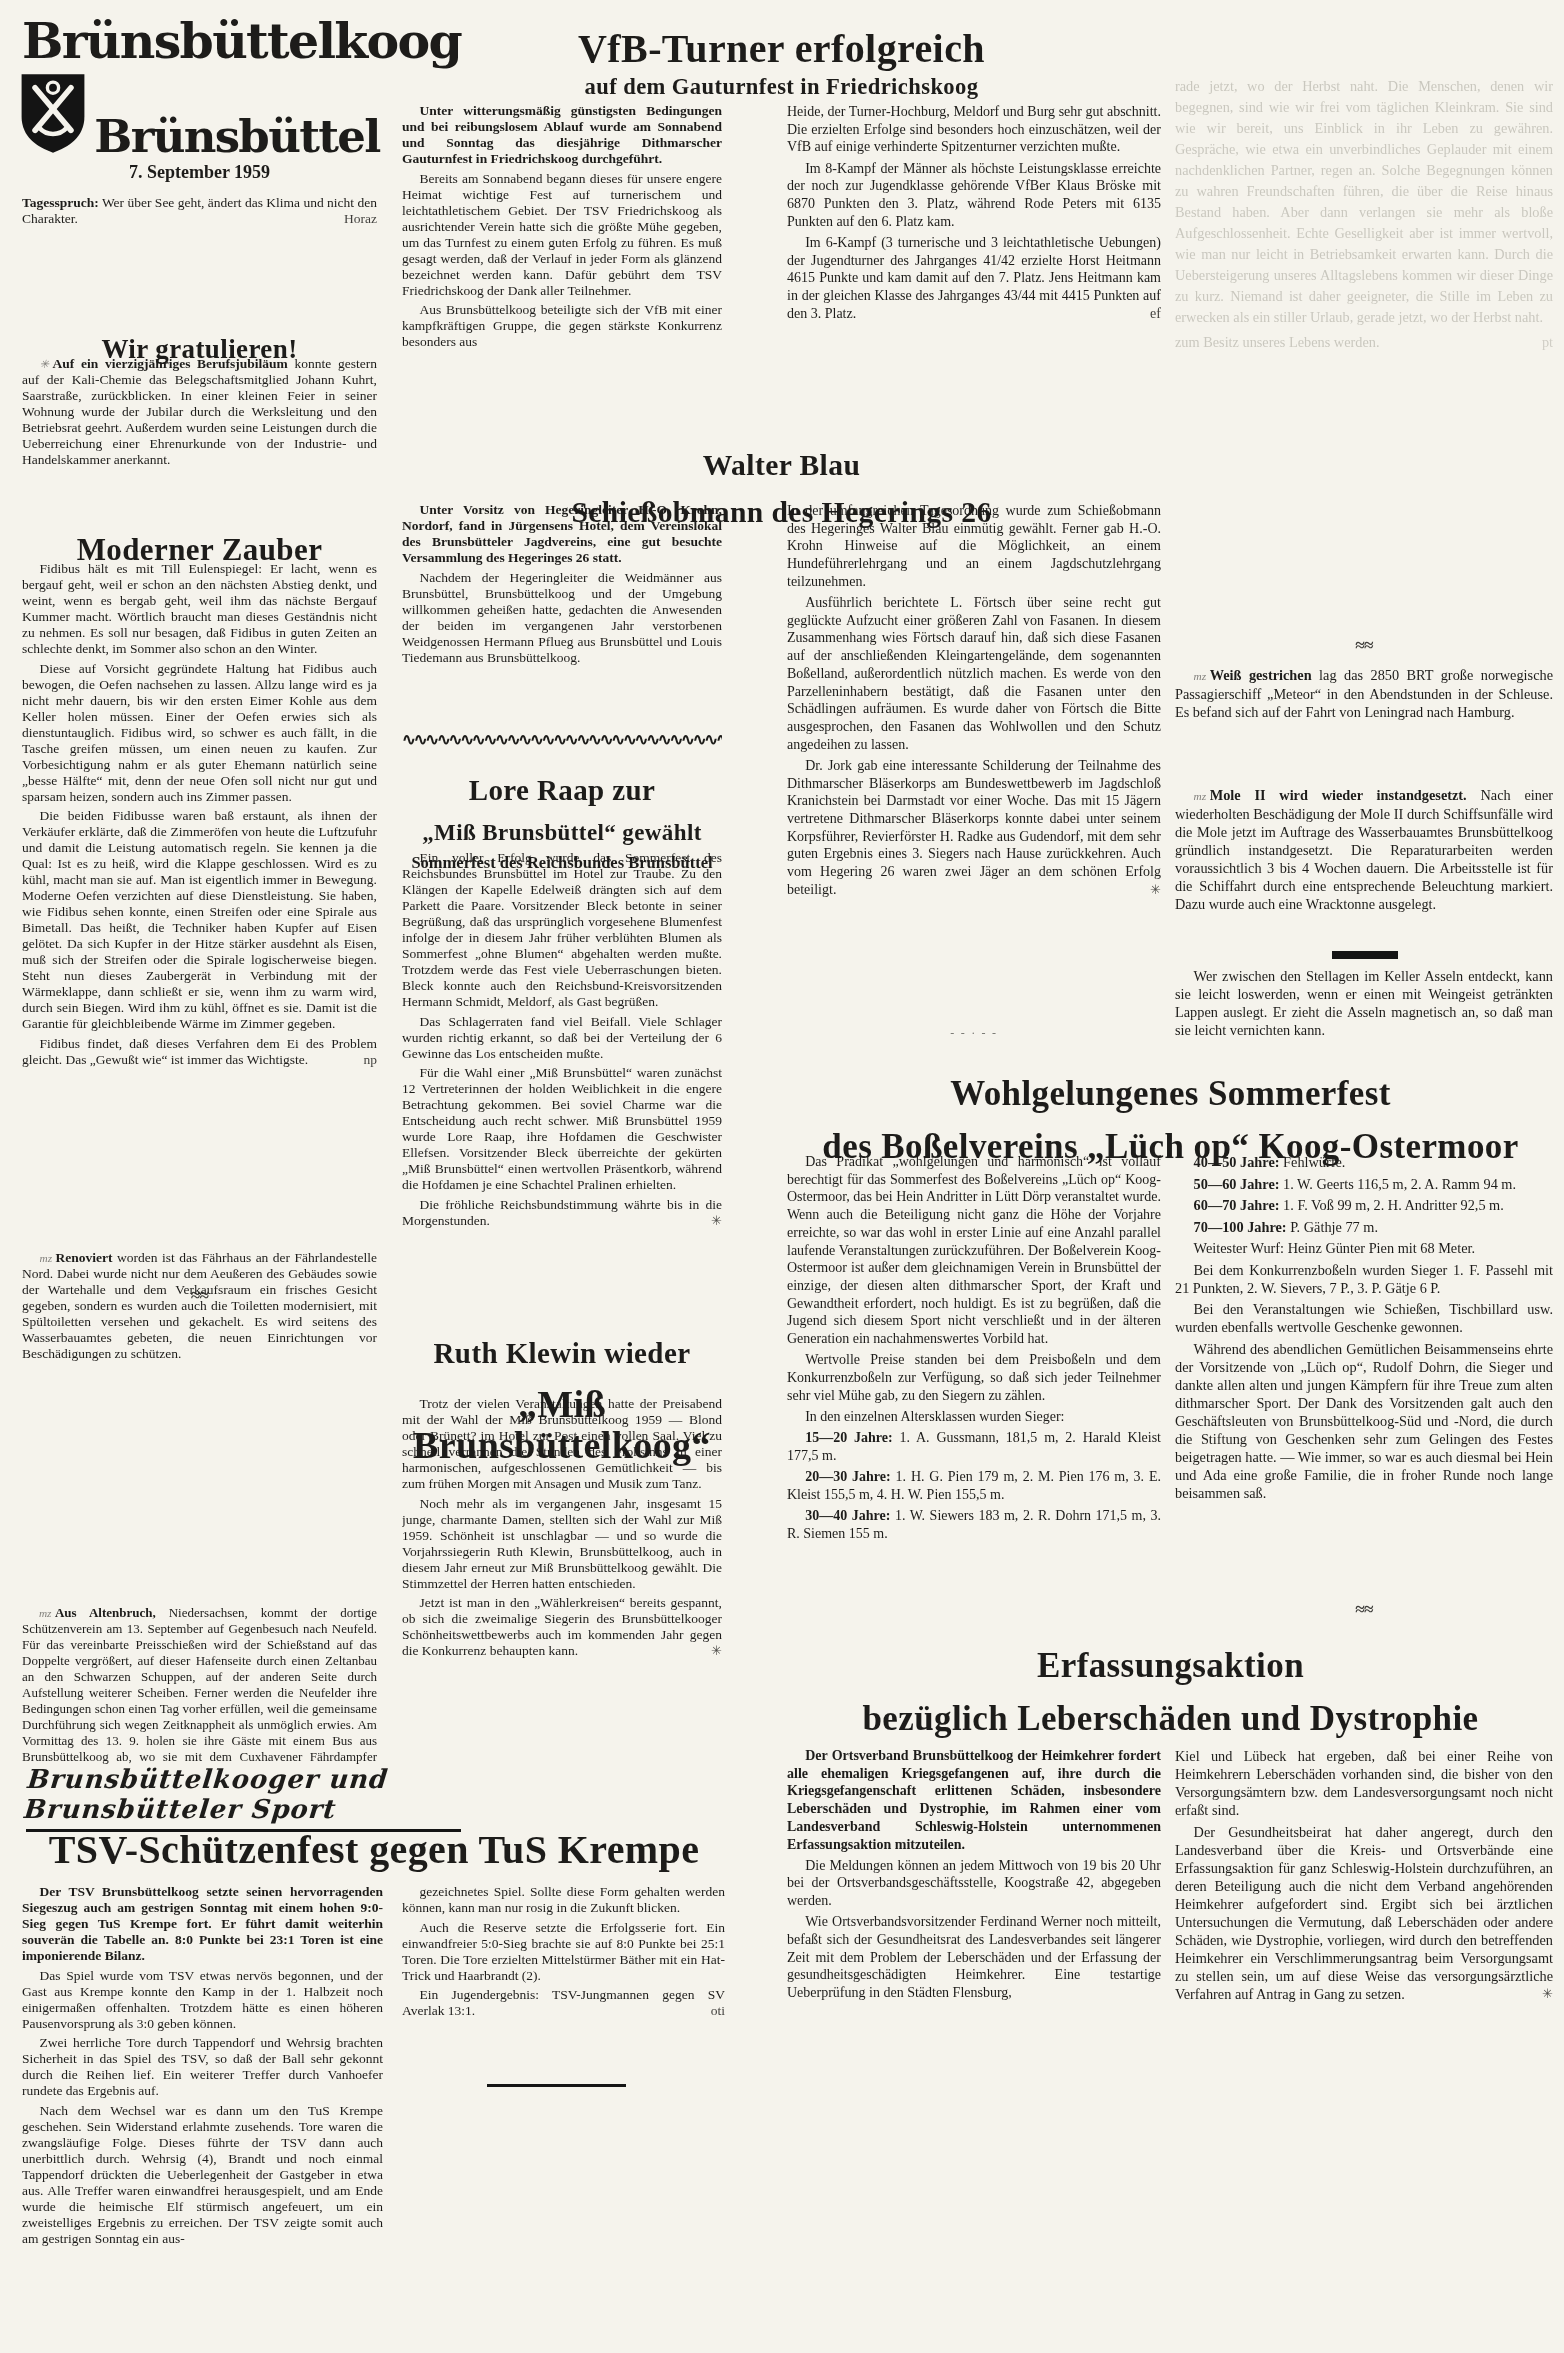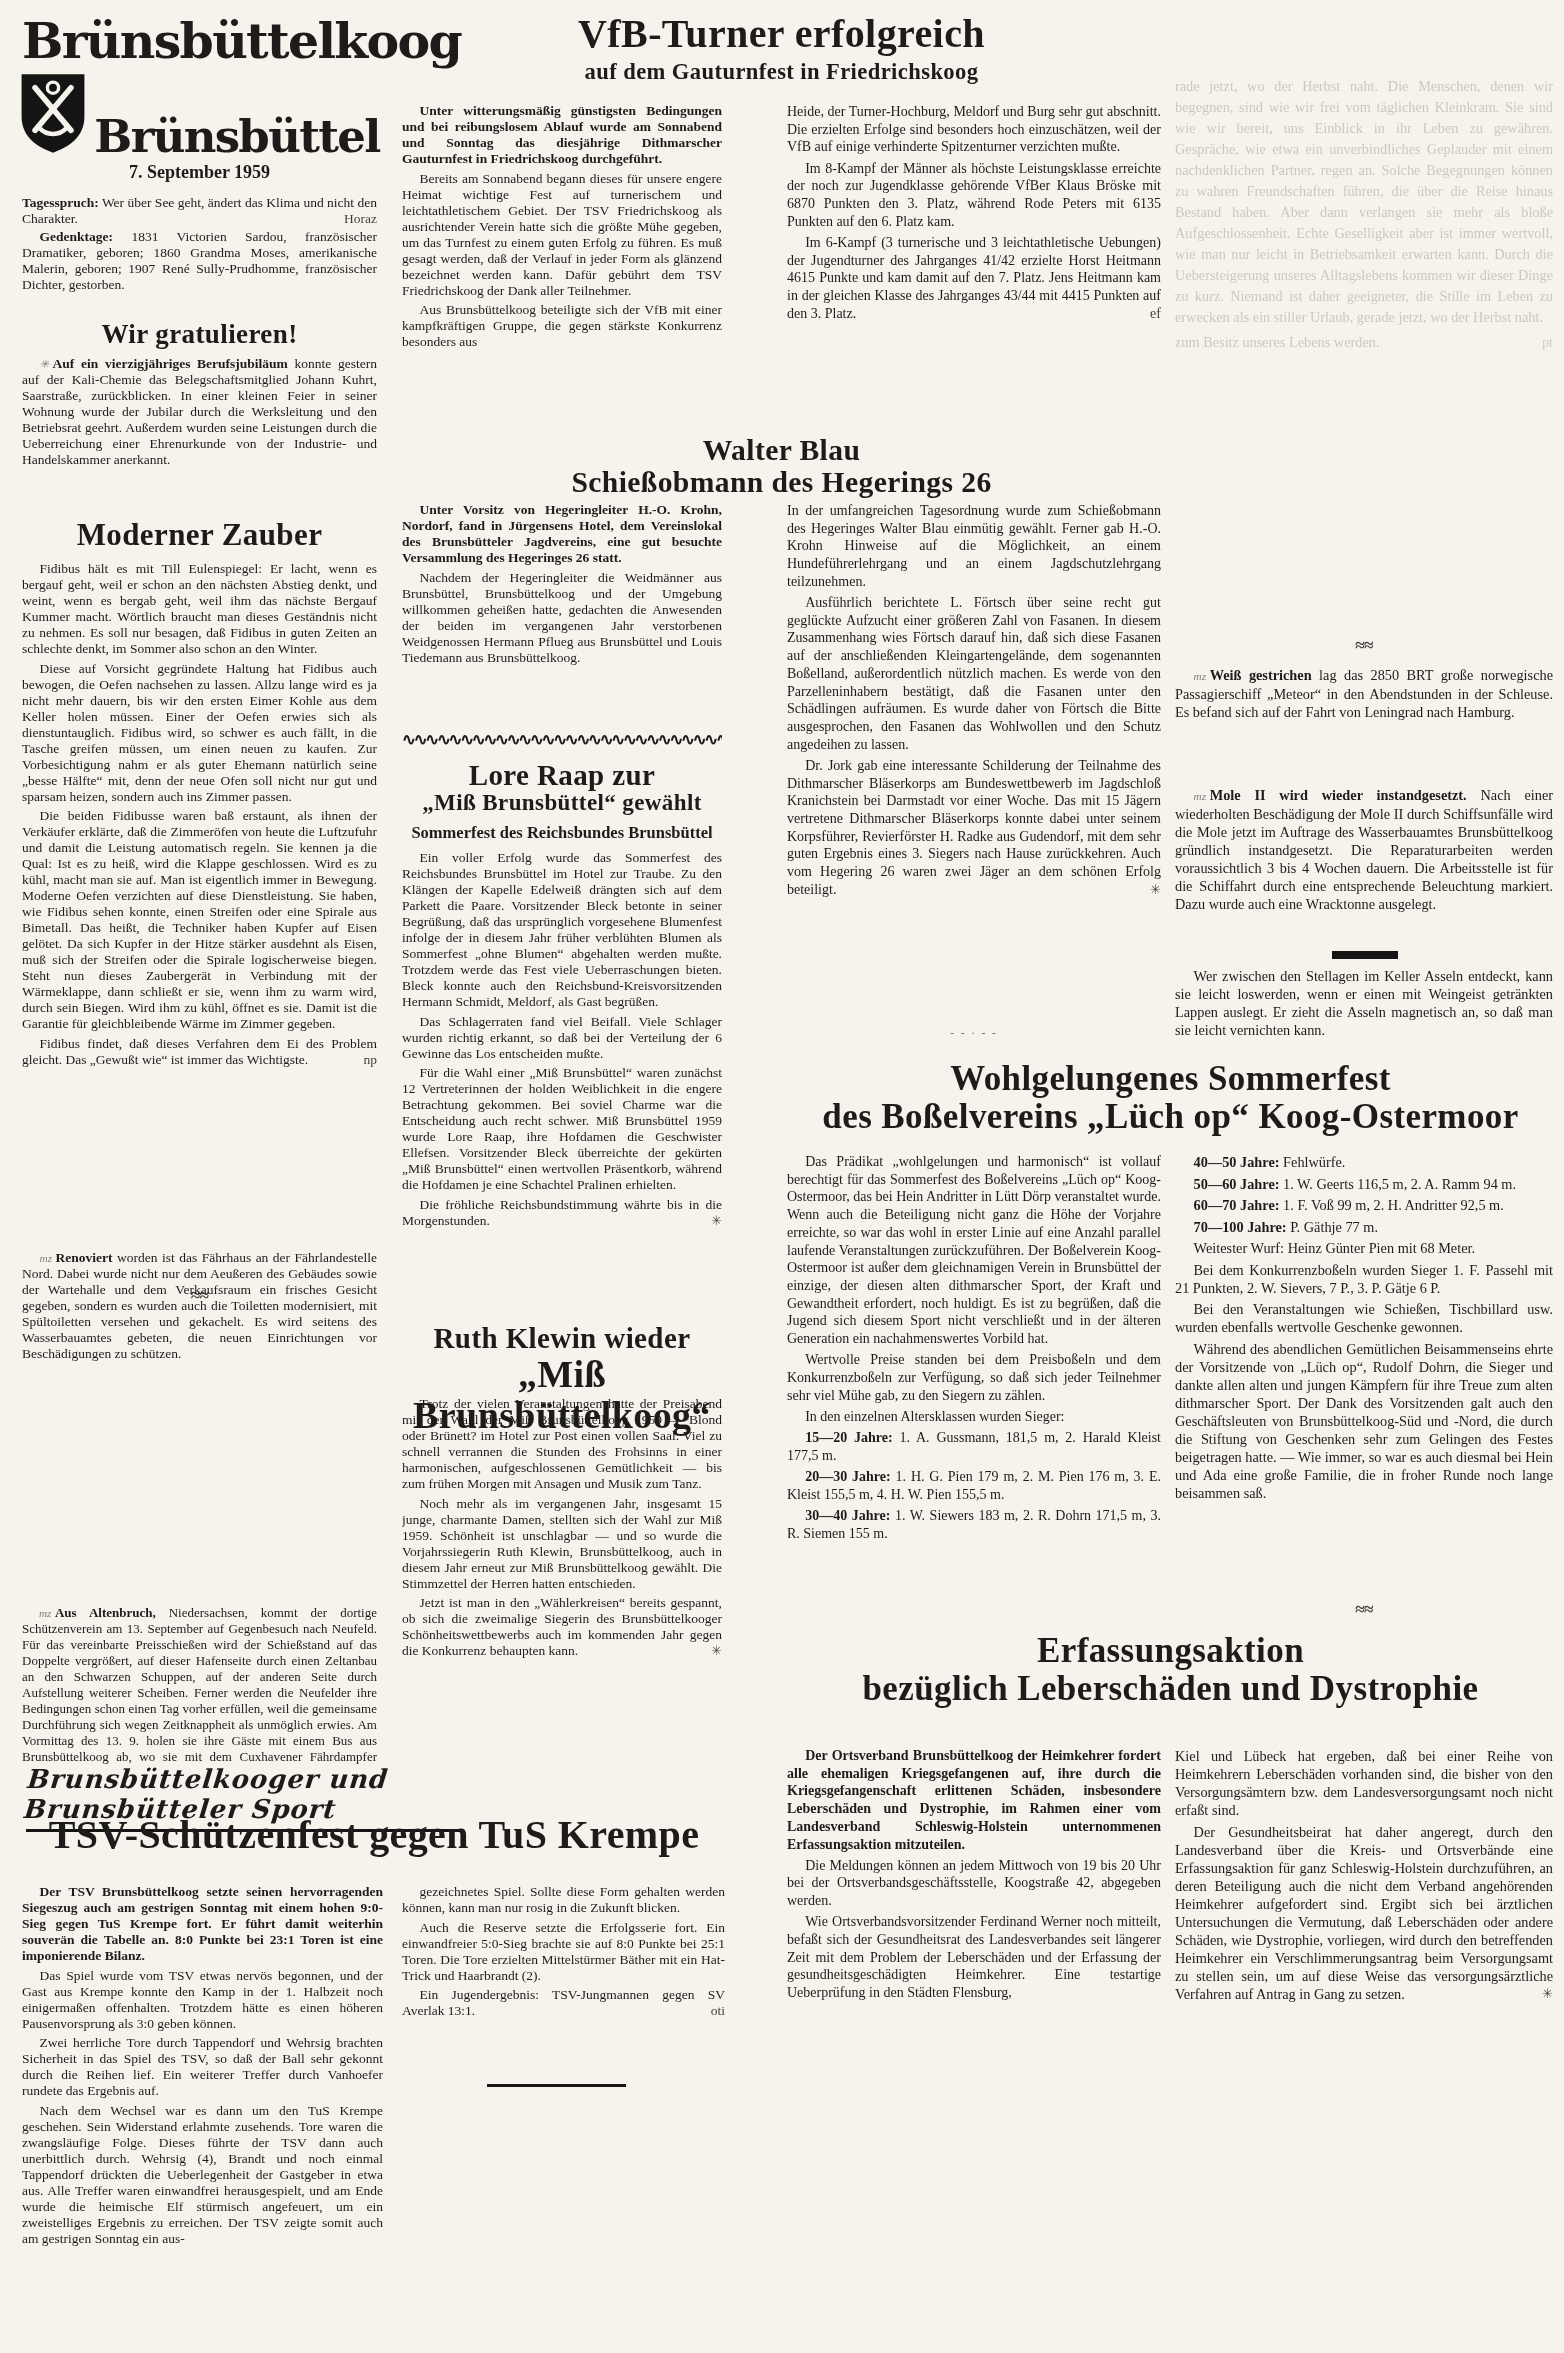--- a/index.html
+++ b/index.html
@@ -7,21 +7,21 @@
         font-family:"Liberation Serif","DejaVu Serif",serif;color:#1d1c1a;}
   .abs{position:absolute;}
   .jt{text-align:justify;}
   .ctr{text-align:center;}
   p{margin:0 0 3.5px 0;}
   .ind{text-indent:1.3em;}
   .b{font-weight:bold;}
   .bodytxt{font-size:13.5px;line-height:16px;}
   .bodytxt3{font-size:14px;line-height:17.7px;}
   .bodytxt4{font-size:14.3px;line-height:18px;}
-  .h-art{font-weight:bold;letter-spacing:0.4px;line-height:1.08;}
+  .h-art{font-weight:bold;letter-spacing:0.4px;line-height:1.08;margin-top:15px;}
   .sig{float:right;opacity:.85;}
   .star{float:right;font-size:13px;opacity:.8;}
   .corr{font-style:italic;opacity:.55;font-size:11.3px;margin-right:3.5px;}
   .squiggle{font-size:17.4px;letter-spacing:-0.9px;font-weight:bold;opacity:.85;}
   .braid{font-size:16.5px;letter-spacing:-2.2px;font-weight:bold;white-space:nowrap;overflow:hidden;}
   .dashes{letter-spacing:1.7px;opacity:.6;font-size:12px;}
   .rule{background:#151515;}
   .masth{font-family:"DejaVu Serif","Liberation Serif",serif;font-weight:900;letter-spacing:-1.7px;}
   .script-head{font-style:italic;font-weight:bold;font-size:26px;font-family:"DejaVu Serif",serif;
                transform:skewX(-6deg);letter-spacing:0.9px;}
@@ -54,24 +54,20 @@
   </div>
 
   <div class="abs ctr b" style="left:22px;top:162px;width:355px;font-size:18px;">7. September 1959</div>
 
   <div class="abs jt bodytxt" style="left:22px;top:195px;width:355px;">
     <p><span class="b">Tagesspruch:</span>
        <span>Wer über See geht, ändert das Klima und nicht den Charakter.</span>
        <span class="sig">Horaz</span></p>
   </div>
 
-  <div class="abs jt bodytxt" style="left:22px;top:229px;width:355px;">
-    <p class="ind"><span class="b">Gedenktage:</span>
-       <span>1831 Victorien Sardou, französischer Dramatiker, geboren; 1860 Grandma Moses, amerikanische Malerin, geboren; 1907 René Sully-Prudhomme, französischer Dichter, gestorben.</span></p>
-  </div>
 
   <div class="abs ctr h-art" style="left:22px;top:320px;width:355px;font-size:27px;">Wir gratulieren!</div>
   <div class="abs jt bodytxt clip" style="left:22px;top:356px;width:355px;height:158px;">
     <p class="ind"><span class="corr">✳</span><span class="b">Auf ein vierzigjähriges Berufsjubiläum</span>
        <span>konnte gestern auf der Kali-Chemie das Belegschaftsmitglied Johann Kuhrt, Saarstraße, zurückblicken. In einer kleinen Feier in seiner Wohnung wurde der Jubilar durch die Werksleitung und den Betriebsrat geehrt. Außerdem wurden seine Leistungen durch die Ueberreichung einer Ehrenurkunde von der Industrie- und Handelskammer anerkannt.</span></p>
   </div>
 
   <div class="abs ctr h-art" style="left:22px;top:518px;width:355px;font-size:31px;">Moderner Zauber</div>
   <div class="abs jt bodytxt clip" style="left:22px;top:561px;width:355px;height:714px;">
     <p class="ind">Fidibus hält es mit Till Eulenspiegel: Er lacht, wenn es bergauf geht, weil er schon an den nächsten Abstieg denkt, und weint, wenn es bergab geht, weil ihm das nächste Bergauf Kummer macht. Wörtlich braucht man dieses Geständnis nicht zu nehmen. Es soll nur besagen, daß Fidibus in guten Zeiten an schlechte denkt, im Sommer also schon an den Winter.</p>

